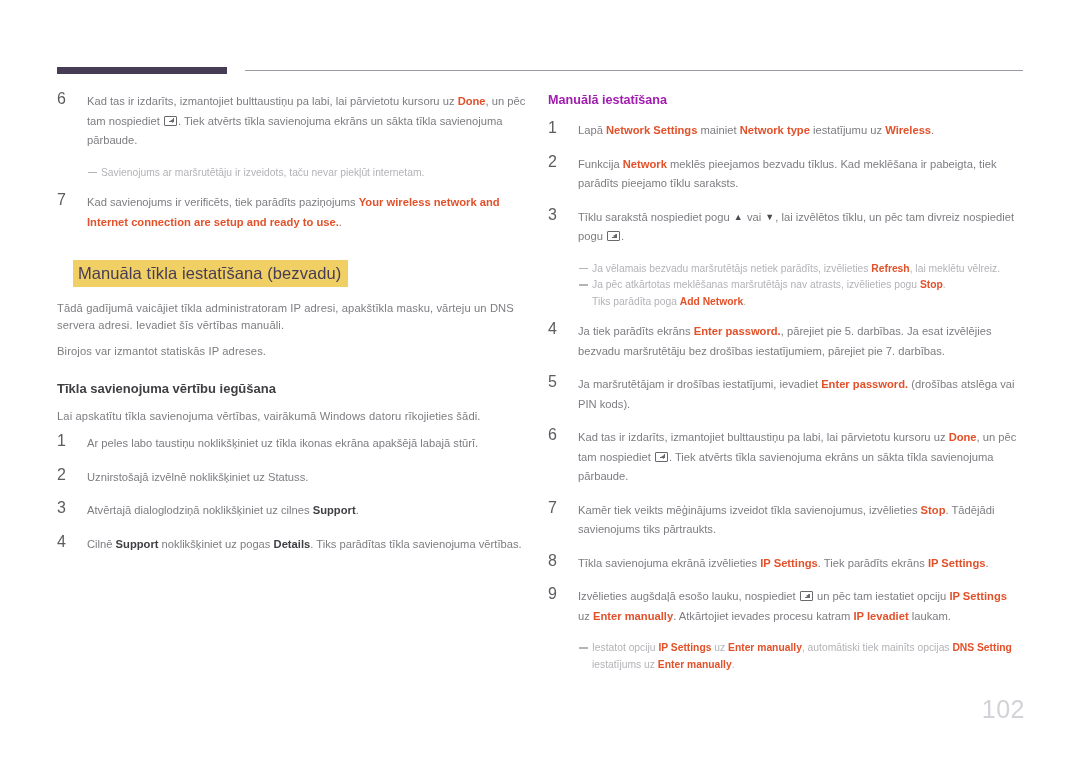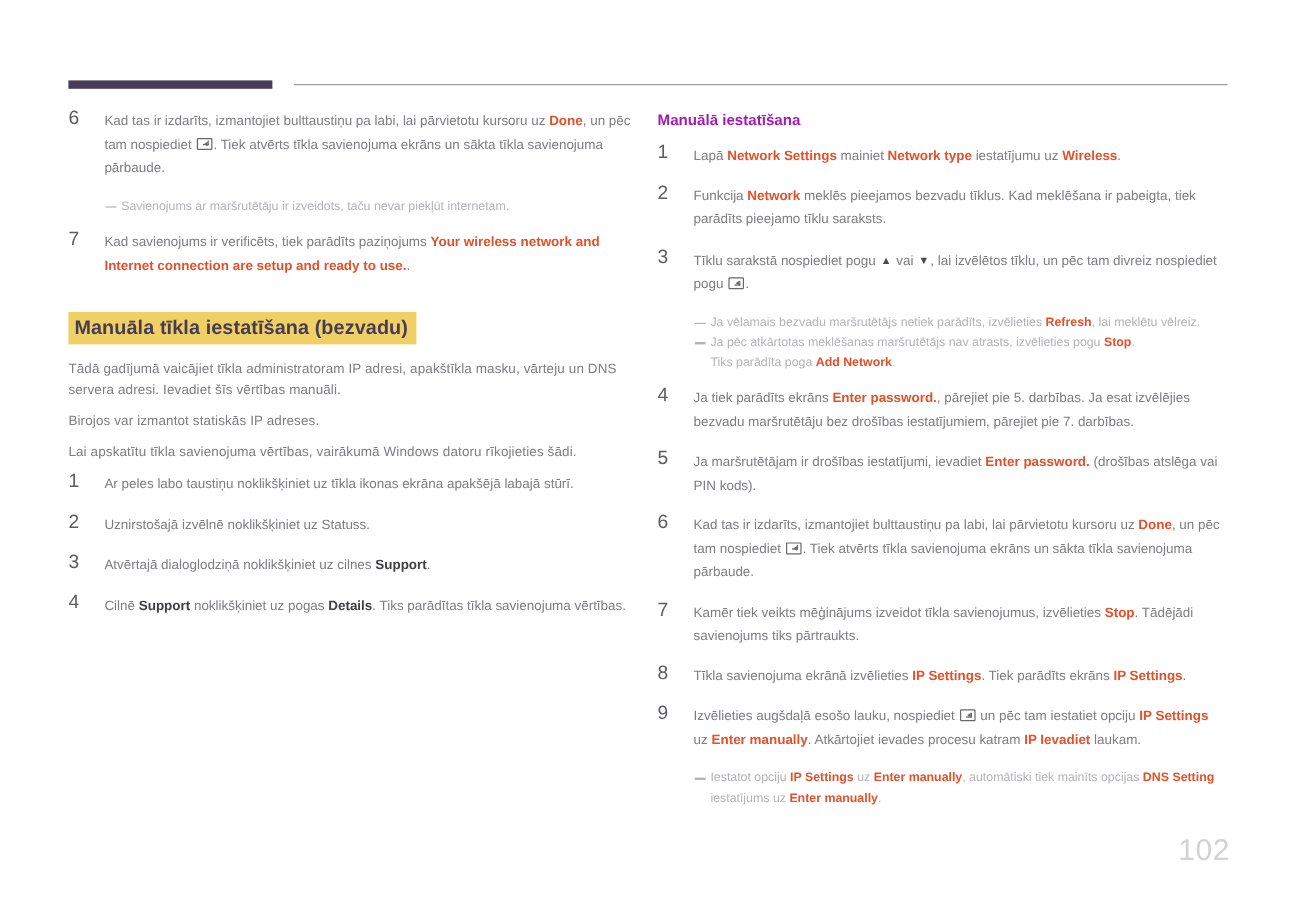--- a/index.html
+++ b/index.html
@@ -110,24 +110,24 @@
   .note-line.indent {
     padding-left: 0;
   }
 
   
   .h-highlight {
     display: inline-block;
     background: #f0cf64;
     color: #463c55;
     font-size: 16.5px;
-    font-weight: 700;
+    font-weight: 400;
     line-height: 22px;
     padding: 2px 7px 3px 5px;
-    margin: 14px 0 13px 0;
+    margin: 14px 0 13px 16px;
     letter-spacing: .005em;
   }
   .h-sub {
     font-size: 13px;
     font-weight: 700;
     color: #3f3f44;
     margin: 20px 0 10px 0;
     line-height: 18px;
   }
   .h-right {
@@ -229,20 +229,21 @@
           <div class="step-num">7</div>
           <div class="step-body">Kad savienojums ir verificēts, tiek parādīts paziņojums <b class="hi">Your wireless network and Internet connection are setup and ready to use.</b>.</div>
         </div>
       </div>
 
     <div class="h-highlight">Manuāla tīkla iestatīšana (bezvadu)</div>
 
     <p class="para">Tādā gadījumā vaicājiet tīkla administratoram IP adresi, apakštīkla masku, vārteju un DNS servera adresi. Ievadiet šīs vērtības manuāli.</p>
     <p class="para">Birojos var izmantot statiskās IP adreses.</p>
 
+    <div class="h-sub">Tīkla savienojuma vērtību iegūšana</div>
     <p class="para">Lai apskatītu tīkla savienojuma vērtības, vairākumā Windows datoru rīkojieties šādi.</p>
 
     <div>
         <div class="step">
           <div class="step-num">1</div>
           <div class="step-body">Ar peles labo taustiņu noklikšķiniet uz tīkla ikonas ekrāna apakšējā labajā stūrī.</div>
         </div>
         <div class="step">
           <div class="step-num">2</div>
           <div class="step-body">Uznirstošajā izvēlnē noklikšķiniet uz Statuss.</div>

